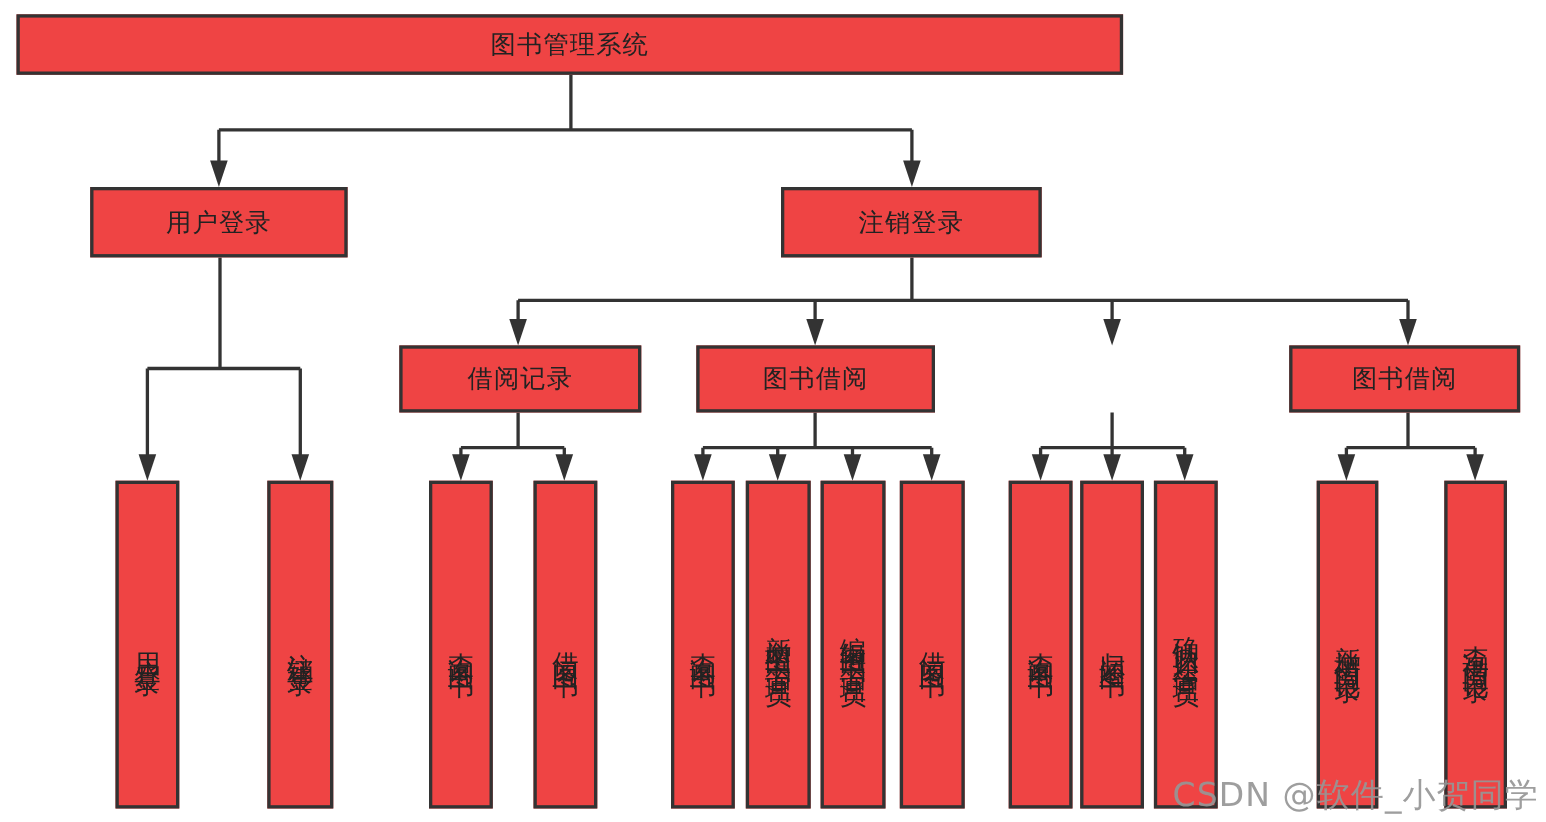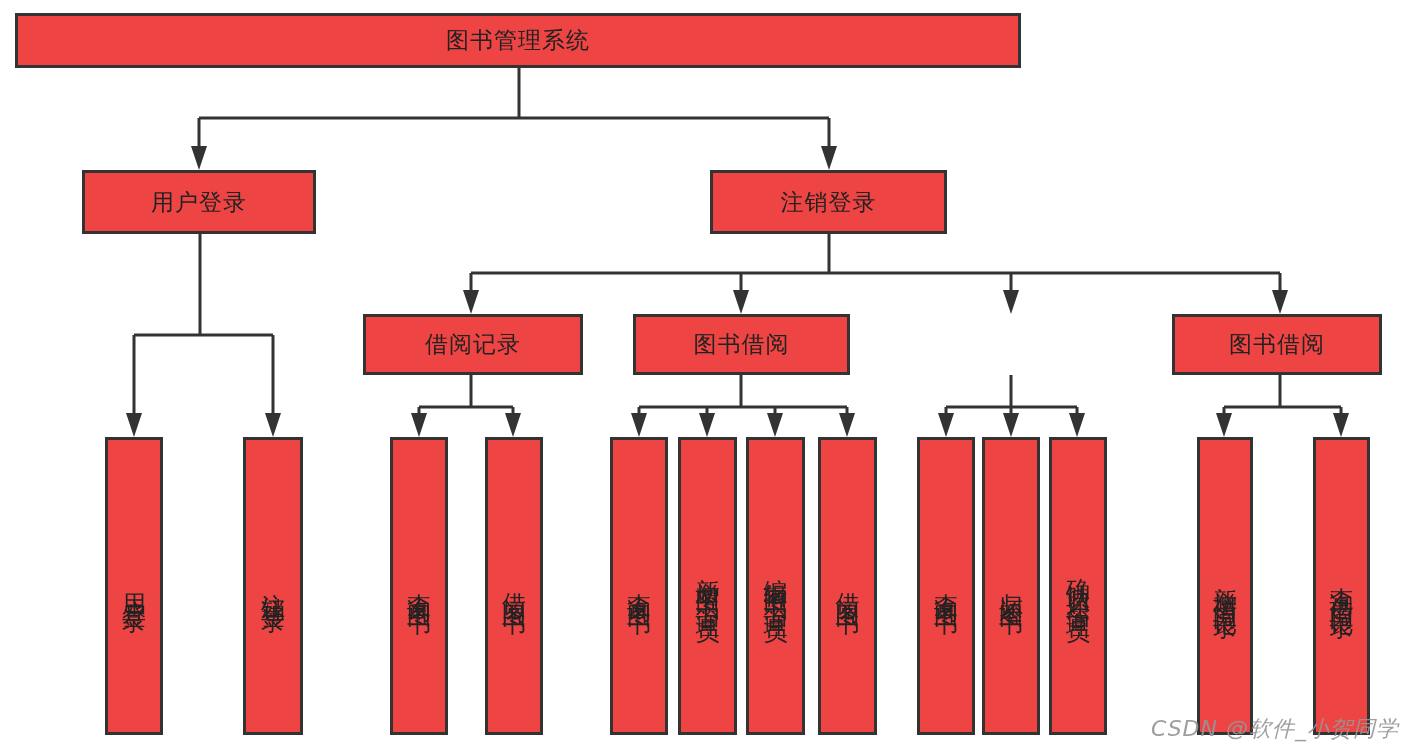--- a/index.html
+++ b/index.html
@@ -37,26 +37,25 @@
     text-orientation: mixed;
     font-size: 24px;
     letter-spacing: 6px;
     line-height: 1;
     white-space: nowrap;
   }
   #watermark {
     position: absolute;
     right: 6px;
     bottom: 3px;
-    font-size: 22px;
+    font-size: 30px;
     color: rgba(150, 150, 150, 0.92);
     letter-spacing: 1px;
     white-space: nowrap;
     pointer-events: none;
-    font-style: italic;
   }
 </style>
 </head>
 <body>
 
 <div id="stage">
 
   <svg id="connector-layer" viewBox="0 0 1405 747" xmlns="http://www.w3.org/2000/svg">
     <g stroke="#333333" stroke-width="3" fill="none">
 

